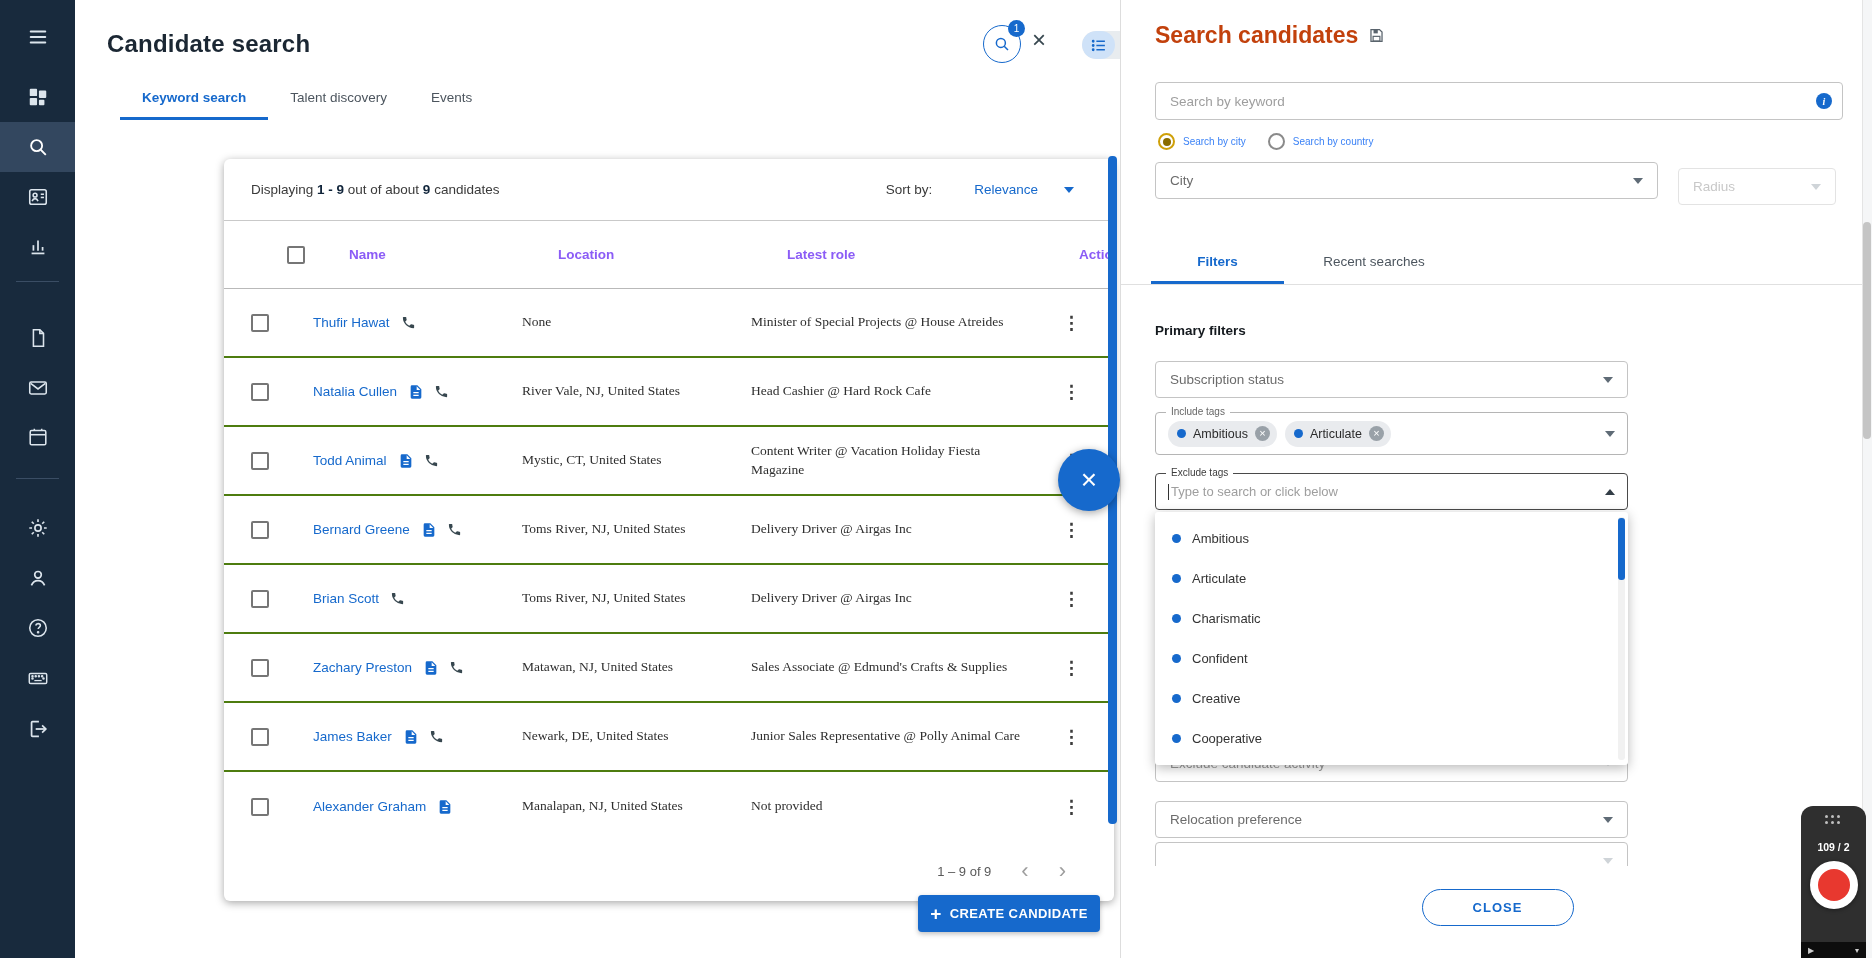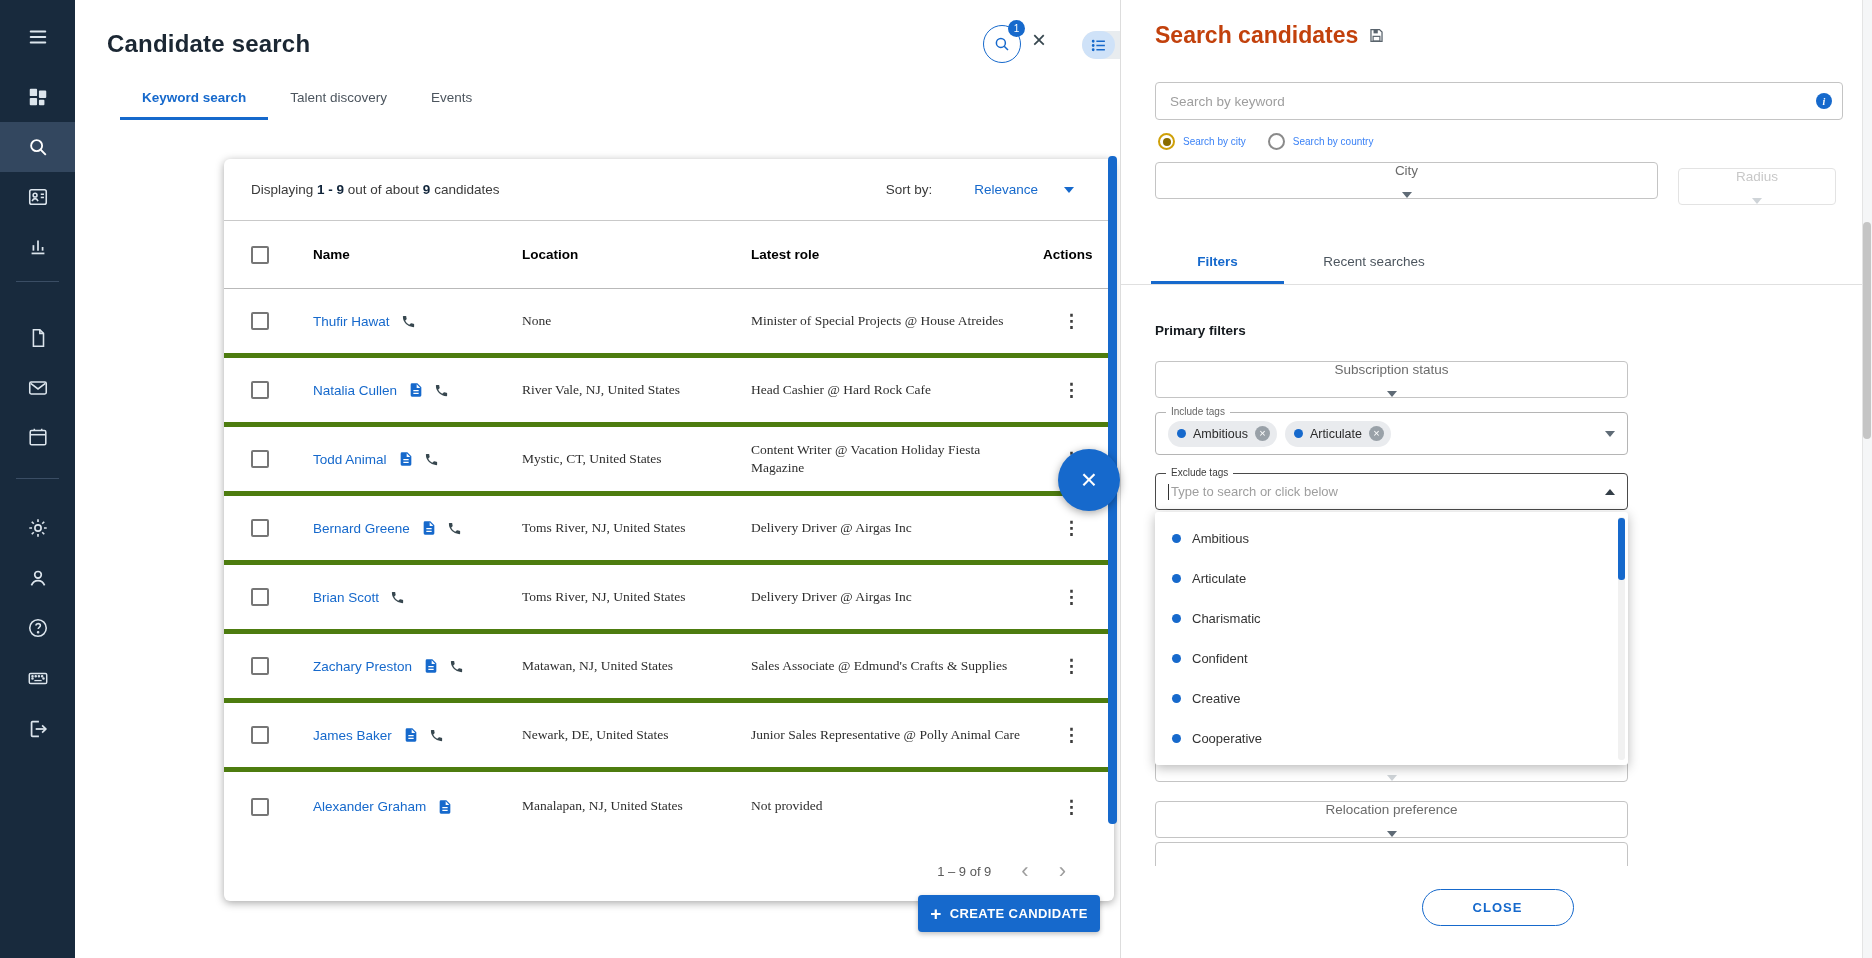--- a/index.html
+++ b/index.html
@@ -36,22 +36,22 @@
   .card-scrollbar { position:absolute; left:1033px; top:156px; width:9px; height:668px; background:#1669cc; border-radius:4px; z-index:5; }
 
   .summary-row { height:62px; display:flex; align-items:center; justify-content:space-between; padding:0 40px 0 27px; border-bottom:1px solid #c9c9c9; }
   .summary { font-size:13.5px; color:#3a3a3a; display:flex; }
   .summary span { white-space:pre; }
   .summary .strong { font-weight:700; color:#10243a; }
   .sort-wrap { display:flex; align-items:center; gap:42px; font-size:13.5px; color:#3a3a3a; }
   .sort-value { color:#1669cc; display:flex; align-items:center; gap:26px; cursor:pointer; }
 
   .tgrid { display:grid; grid-template-columns:89px 209px 229px 292px 1fr; align-items:center; }
-  .thead { height:68px; border-bottom:1px solid #b9b9b9; font-weight:700; font-size:13.5px; color:#000000; }
-  .trow { height:69px; border-bottom:5px solid #4d7c0f; }
+  .thead { height:68px; border-bottom:1px solid #b9b9b9; font-weight:700; font-size:13.5px; color:#8b5cf6;padding-left:36px; }
+  .trow { height:69px; border-bottom:2px solid #4d7c0f; }
   .cell { padding-right:14px; }
   .c-check { display:flex; justify-content:flex-start; padding-left:27px; }
   .checkbox { width:18px; height:18px; border:2px solid #767676; border-radius:2px; cursor:pointer; background:#fff; }
   .c-name { display:flex; align-items:center; gap:11px; }
   .name-link { color:#1669cc; font-size:13.5px; text-decoration:none; cursor:pointer; white-space:nowrap; }
   .row-icons { display:flex; align-items:center; gap:10px; }
   .row-icons svg { display:block; cursor:pointer; }
   .c-loc, .c-role { font-size:13.5px; color:#2e2e2e; line-height:1.35;font-family:Liberation Serif, serif; }
   .c-actions { display:flex; justify-content:center; }
   .kebab { font-size:18px; color:#3c3c3c; font-weight:700; cursor:pointer; letter-spacing:0; }
@@ -77,21 +77,21 @@
     font-size:10px; font-style:italic; font-weight:700; display:flex; align-items:center; justify-content:center; font-family:"Liberation Serif", serif; cursor:pointer; }
 
   .radio-row { position:absolute; left:37px; top:133px; display:flex; align-items:center; gap:22px; }
   .radio-opt { display:flex; align-items:center; gap:8px; cursor:pointer; }
   .radio { width:17px; height:17px; border-radius:50%; border:2px solid #8a8a8a; position:relative; background:#fff; }
   .radio.sel { border-color:#cfa008; }
   .radio.sel::after { content:''; position:absolute; inset:2.5px; border-radius:50%; background:#8a6c00; }
   .radio-label { font-size:10px; font-weight:400; color:#3b82f6; }
 
   .select { border:1px solid #c4c4c4; border-radius:4px; background:#fff; display:flex; align-items:center; justify-content:space-between;
-    padding:0 14px; font-size:13.5px; color:#6b6b6b; cursor:pointer; position:absolute;flex-direction:column; }
+    padding:0 14px; font-size:13.5px; color:#6b6b6b; cursor:pointer; position:absolute; }
   .caret { width:0; height:0; border-left:5px solid transparent; border-right:5px solid transparent; border-top:6px solid #5f6b76; flex:none; }
   .caret.up { border-top:none; border-bottom:6px solid #333d46; }
   .caret.blue { border-top-color:#1669cc; }
   .caret.light { border-top-color:#cfd4d8; }
 
   .city-select { left:34px; top:162px; width:503px; height:37px; }
   .radius-box { left:557px; top:168px; width:158px; height:37px; border-color:#e3e3e3; color:#c8c8c8; }
 
   .panel-tabs { position:absolute; left:0; top:242px; width:752px; height:43px; border-bottom:1px solid #e0e0e0; display:flex; }
   .ptab { width:133px; margin-left:30px; display:flex; align-items:center; justify-content:center; font-size:13.5px; color:#4c555e;
@@ -620,14 +620,32 @@
 
     <div class="panel-footer">
       <button class="close-btn">CLOSE</button>
     </div>
   </aside>
 
   <div class="page-scroll">
     <div class="page-thumb"></div>
   </div>
 
+  <div class="recorder">
+    <div class="drag-dots">
+        <i></i>
+        <i></i>
+        <i></i>
+        <i></i>
+        <i></i>
+        <i></i>
+      </div>
+    <div class="rec-count">109 / 2</div>
+    <div class="rec-bubble">
+        <div class="red"></div>
+      </div>
+    <div class="rec-bar">
+      <span>▶</span>
+      <span>▾</span>
+    </div>
+  </div>
 
 </div>
 
 </body></html>

